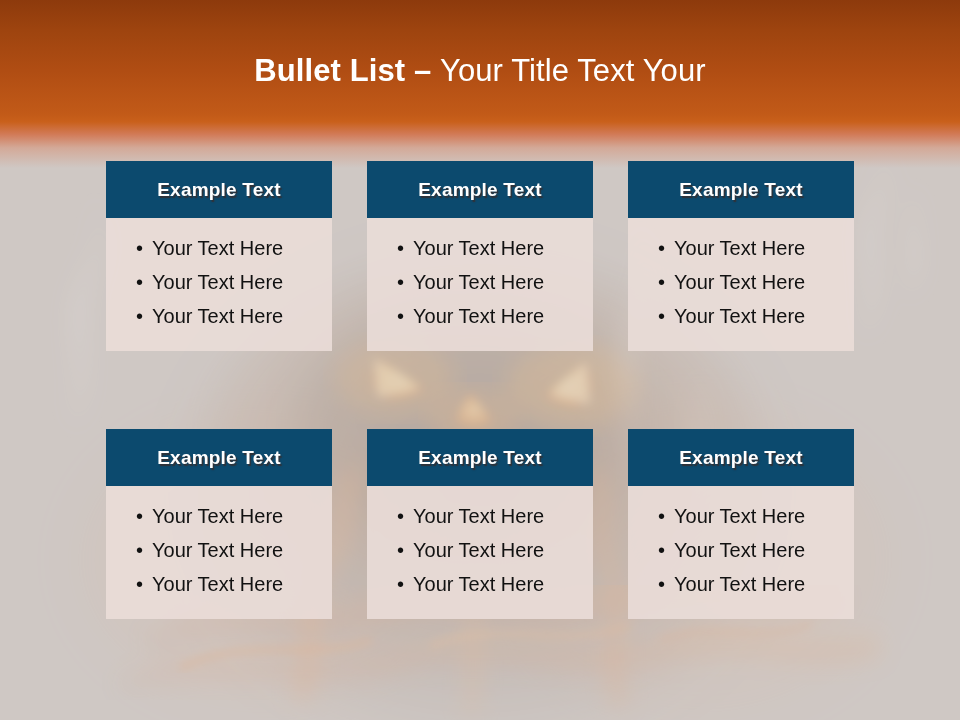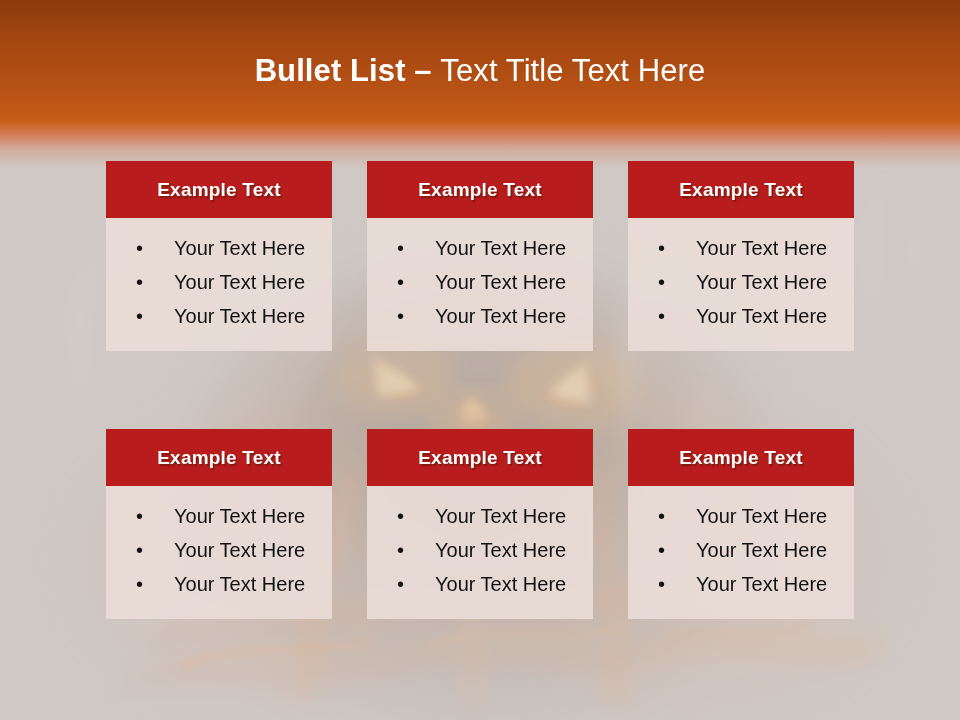--- a/index.html
+++ b/index.html
@@ -74,21 +74,21 @@
     display:flex;
     justify-content:space-between;
   }
   .card-row.row-top    { top:0px; }
   .card-row.row-bottom { top:268px; }
 
   .card { width:226px; }
 
   .card-header {
     height:57px;
-    background:#b91c1c;
+    background:#0c4a6e;
     display:flex;
     align-items:center;
     justify-content:center;
     text-align:center;
   }
   .card-header-label {
     font-size:19px;
     font-weight:bold;
     color:#ffffff;
     text-shadow:1.5px 1.5px 1.2px rgba(80,28,6,0.55);
@@ -109,21 +109,21 @@
     color:#111111;
     padding:7px 0 7px 30px;
   }
   .bullet-dot {
     width:16px;
     flex:0 0 16px;
     font-size:20px;
     line-height:1;
     color:#111111;
   }
-  .bullet-text { white-space:nowrap;margin-left:22px; }
+  .bullet-text { white-space:nowrap; }
 </style>
 </head>
 <body>
 
 <div id="slide">
 
   <div class="bg-photo">
     <svg viewBox="0 0 960 720" preserveAspectRatio="none" aria-hidden="true">
       <defs>
         <radialGradient id="eyeL" cx="50%" cy="50%" r="50%">
@@ -219,21 +219,21 @@
       <ellipse cx="260" cy="560" rx="190" ry="150" fill="#e98a4e" opacity="0.08" filter="url(#blurLg)"></ellipse>
       <ellipse cx="700" cy="560" rx="200" ry="160" fill="#e98a4e" opacity="0.08" filter="url(#blurLg)"></ellipse>
     </svg>
   </div>
 
   <div class="bg-wash"></div>
 
   <div class="header-band"></div>
 
   <div class="slide-title">
-    <span class="t-strong">Bullet List </span><span class="t-strong">– </span><span class="t-light">Text Title Text Here</span>
+    <span class="t-strong">Bullet List </span><span class="t-strong">– </span><span class="t-light">Your Title Text Your</span>
   </div>
 
   <div class="cards">
 
     <div class="card-row row-top">
 
       <div class="card">
         <div class="card-header">
           <span class="card-header-label">Example Text</span>
         </div>

